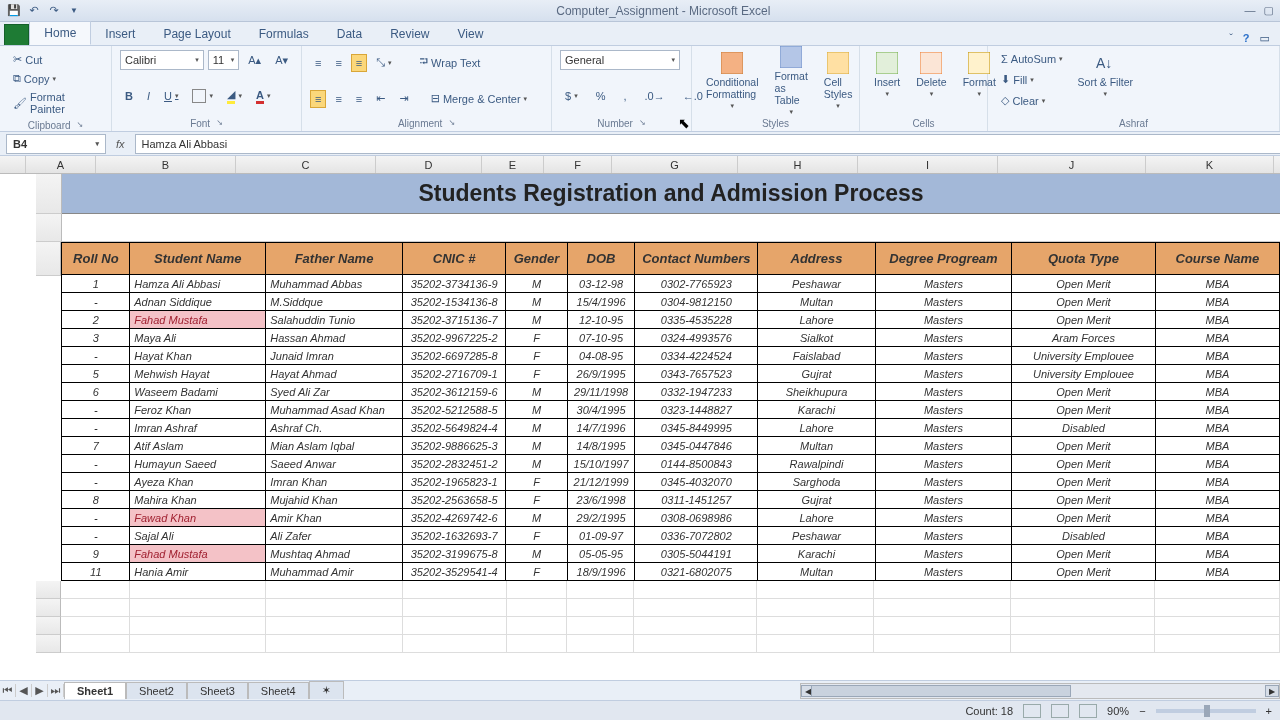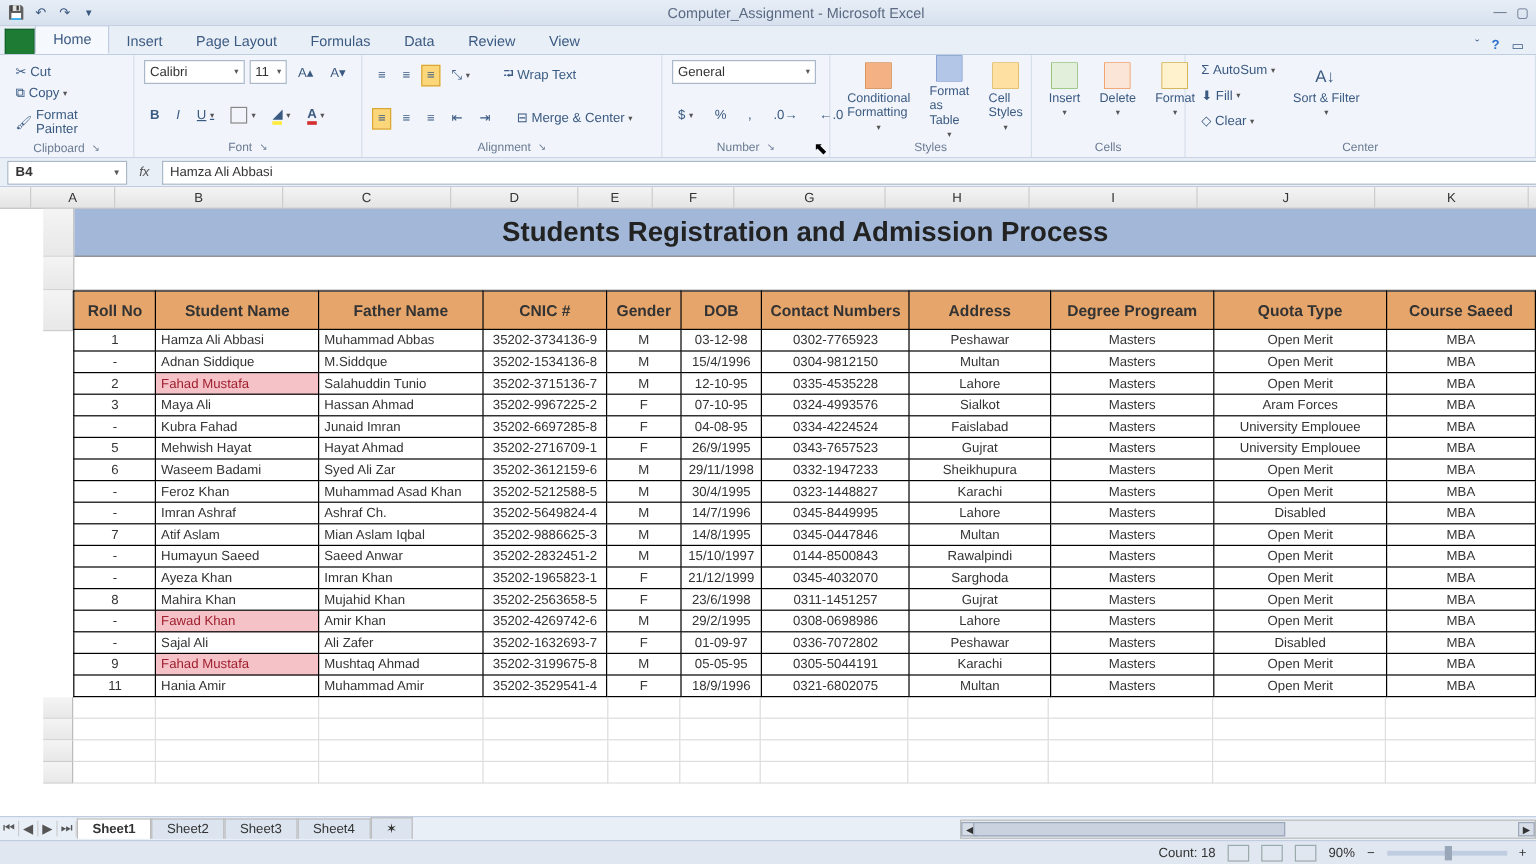--- a/index.html
+++ b/index.html
@@ -46,21 +46,21 @@
 .colhdr-row { height:18px; display:flex; background:linear-gradient(#f4f4f4,#e4e4e4); border-bottom:1px solid #bbb; }
 .rownum-col { width:26px; }
 .colhdr { border-right:1px solid #ccc; text-align:center; font-size:11px; color:#333; line-height:18px; }
 .cwA{width:70px}.cwB{width:140px}.cwC{width:140px}.cwD{width:106px}.cwE{width:62px}.cwF{width:68px}.cwG{width:126px}.cwH{width:120px}.cwI{width:140px}.cwJ{width:148px}.cwK{width:128px}
 
 
 .sheet { position:relative;padding-left:36px; }
 .banner { height:40px; background:#a3b8d8; display:flex; align-items:center; justify-content:center; font-size:23px; font-weight:bold; color:#222; border-bottom:1px solid #888; }
 .spacer-row { height:28px; border-bottom:1px solid #ccc; }
 
-.tbl { border-collapse:collapse; }
+.tbl { border-collapse:collapse;font-style:italic; }
 .tbl th { background:#e6a56a; font-weight:bold; font-size:13px; border:1px solid #000; height:32px; }
 .tbl td { border:1px solid #000; height:18px; font-size:11px; padding:0 4px; }
 .tbl td.c, .tbl th.c { text-align:center; }
 .tbl td.l { text-align:left; }
 .pink { background:#f4c2c7; color:#a02030; }
 .rownum { width:26px; background:linear-gradient(#f4f4f4,#e8e8e8); border-right:1px solid #bbb; border-bottom:1px solid #ccc; text-align:center; font-size:10px; color:#333; }
 
 .grid-row { display:flex; }
 .blank-cell { border-right:1px solid #ddd; border-bottom:1px solid #ddd; height:18px; }
 
@@ -310,21 +310,21 @@
       </div>
       <div class="bigbtn">
           <svg class="ico">
             <text x="2" y="16" font-size="14" fill="#3b5a82">A↓</text>
           </svg>
           <span>Sort &amp; Filter</span>
           <span class="dd">▾</span>
         </div>
     </div>
     <div class="group-title">
-        <span>Center</span>
+        <span>Ashraf</span>
       </div>
   </div>
 </div>
 
 <div class="fbar">
   <div class="namebox">
       <span>B4</span>
       <span class="dd">▾</span>
     </div>
   <span class="fx">fx</span>
@@ -366,21 +366,21 @@
         <th class="cwA c">Roll No</th>
         <th class="cwB c">Student Name</th>
         <th class="cwC c">Father Name</th>
         <th class="cwD c">CNIC #</th>
         <th class="cwE c">Gender</th>
         <th class="cwF c">DOB</th>
         <th class="cwG c">Contact Numbers</th>
         <th class="cwH c">Address</th>
         <th class="cwI c">Degree Progream</th>
         <th class="cwJ c">Quota Type</th>
-        <th class="cwK c">Course Saeed</th>
+        <th class="cwK c">Course Name</th>
       </tr>
         </thead>
       <tbody id="tbody">
           <tr>
             <td class="cwA c">1</td>
             <td class="cwB l">Hamza Ali Abbasi</td>
             <td class="cwC l">Muhammad Abbas</td>
             <td class="cwD c">35202-3734136-9</td>
             <td class="cwE c">M</td>
             <td class="cwF c">03-12-98</td>
@@ -424,21 +424,21 @@
             <td class="cwE c">F</td>
             <td class="cwF c">07-10-95</td>
             <td class="cwG c">0324-4993576</td>
             <td class="cwH c">Sialkot</td>
             <td class="cwI c">Masters</td>
             <td class="cwJ c">Aram Forces</td>
             <td class="cwK c">MBA</td>
           </tr>
           <tr>
             <td class="cwA c">-</td>
-            <td class="cwB l">Kubra Fahad</td>
+            <td class="cwB l">Hayat Khan</td>
             <td class="cwC l">Junaid Imran</td>
             <td class="cwD c">35202-6697285-8</td>
             <td class="cwE c">F</td>
             <td class="cwF c">04-08-95</td>
             <td class="cwG c">0334-4224524</td>
             <td class="cwH c">Faislabad</td>
             <td class="cwI c">Masters</td>
             <td class="cwJ c">University Emplouee</td>
             <td class="cwK c">MBA</td>
           </tr>

